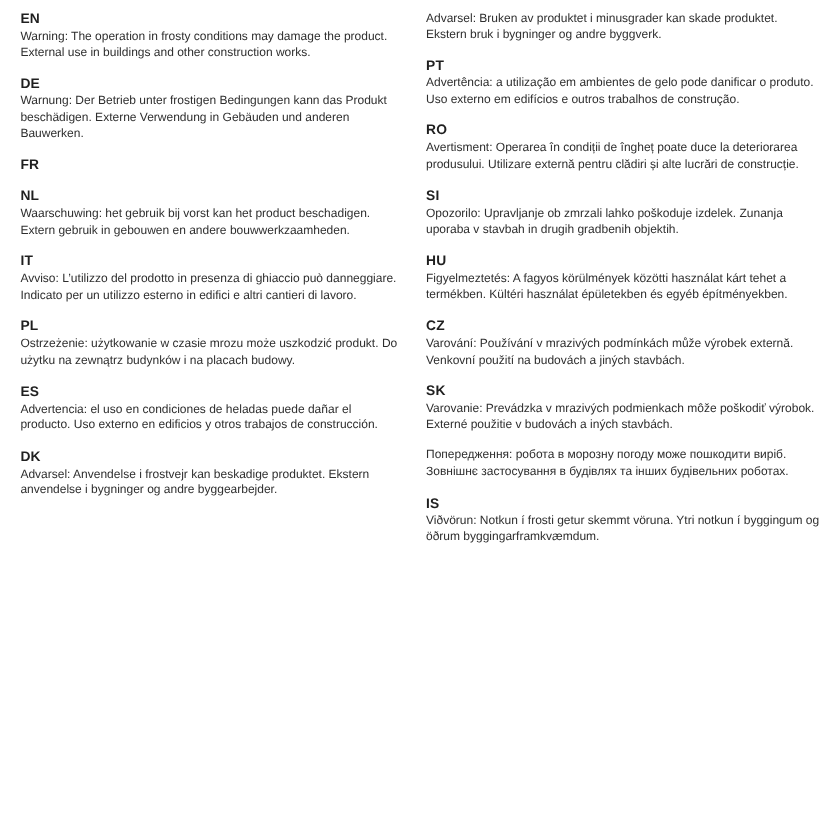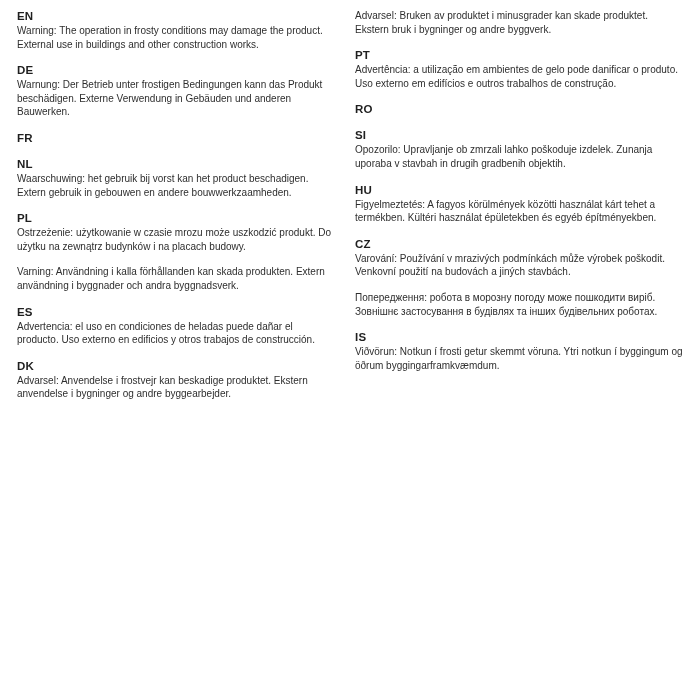--- a/index.html
+++ b/index.html
@@ -58,25 +58,28 @@
         <p class="text">Warnung: Der Betrieb unter frostigen Bedingungen kann das Produkt beschädigen. Externe Verwendung in Gebäuden und anderen Bauwerken.</p>
       </section>
       <section class="entry">
         <h2 class="code">FR</h2>
       </section>
       <section class="entry">
         <h2 class="code">NL</h2>
         <p class="text">Waarschuwing: het gebruik bij vorst kan het product beschadigen. Extern gebruik in gebouwen en andere bouwwerkzaamheden.</p>
       </section>
       <section class="entry">
+        <h2 class="code">IT</h2>
+        <p class="text">Avviso: L’utilizzo del prodotto in presenza di ghiaccio può danneggiare. Indicato per un utilizzo esterno in edifici e altri cantieri di lavoro.</p>
+      </section>
+      <section class="entry">
         <h2 class="code">PL</h2>
         <p class="text">Ostrzeżenie: użytkowanie w czasie mrozu może uszkodzić produkt. Do użytku na zewnątrz budynków i na placach budowy.</p>
       </section>
       <section class="entry">
-        <p class="text">Varning: Användning i kalla förhållanden kan skada produkten. Extern användning i byggnader och andra byggnadsverk.</p>
       </section>
       <section class="entry">
         <h2 class="code">ES</h2>
         <p class="text">Advertencia: el uso en condiciones de heladas puede dañar el producto. Uso externo en edificios y otros trabajos de construcción.</p>
       </section>
       <section class="entry">
         <h2 class="code">DK</h2>
         <p class="text">Advarsel: Anvendelse i frostvejr kan beskadige produktet. Ekstern anvendelse i bygninger og andre byggearbejder.</p>
       </section>
     </div>
@@ -84,32 +87,37 @@
     <div class="col">
       <section class="entry">
         <p class="text">Advarsel: Bruken av produktet i minusgrader kan skade produktet. Ekstern bruk i bygninger og andre byggverk.</p>
       </section>
       <section class="entry">
         <h2 class="code">PT</h2>
         <p class="text">Advertência: a utilização em ambientes de gelo pode danificar o produto. Uso externo em edifícios e outros trabalhos de construção.</p>
       </section>
       <section class="entry">
         <h2 class="code">RO</h2>
+        <p class="text">Avertisment: Operarea în condiții de îngheț poate duce la deteriorarea produsului. Utilizare externă pentru clădiri și alte lucrări de construcție.</p>
       </section>
       <section class="entry">
         <h2 class="code">SI</h2>
         <p class="text">Opozorilo: Upravljanje ob zmrzali lahko poškoduje izdelek. Zunanja uporaba v stavbah in drugih gradbenih objektih.</p>
       </section>
       <section class="entry">
         <h2 class="code">HU</h2>
         <p class="text">Figyelmeztetés: A fagyos körülmények közötti használat kárt tehet a termékben. Kültéri használat épületekben és egyéb építményekben.</p>
       </section>
       <section class="entry">
         <h2 class="code">CZ</h2>
-        <p class="text">Varování: Používání v mrazivých podmínkách může výrobek poškodit. Venkovní použití na budovách a jiných stavbách.</p>
+        <p class="text">Varování: Používání v mrazivých podmínkách může výrobek externă. Venkovní použití na budovách a jiných stavbách.</p>
+      </section>
+      <section class="entry">
+        <h2 class="code">SK</h2>
+        <p class="text">Varovanie: Prevádzka v mrazivých podmienkach môže poškodiť výrobok. Externé použitie v budovách a iných stavbách.</p>
       </section>
       <section class="entry">
         <p class="text">Попередження: робота в морозну погоду може пошкодити виріб. Зовнішнє застосування в будівлях та інших будівельних роботах.</p>
       </section>
       <section class="entry">
         <h2 class="code">IS</h2>
         <p class="text">Viðvörun: Notkun í frosti getur skemmt vöruna. Ytri notkun í byggingum og öðrum byggingarframkvæmdum.</p>
       </section>
     </div>
 

